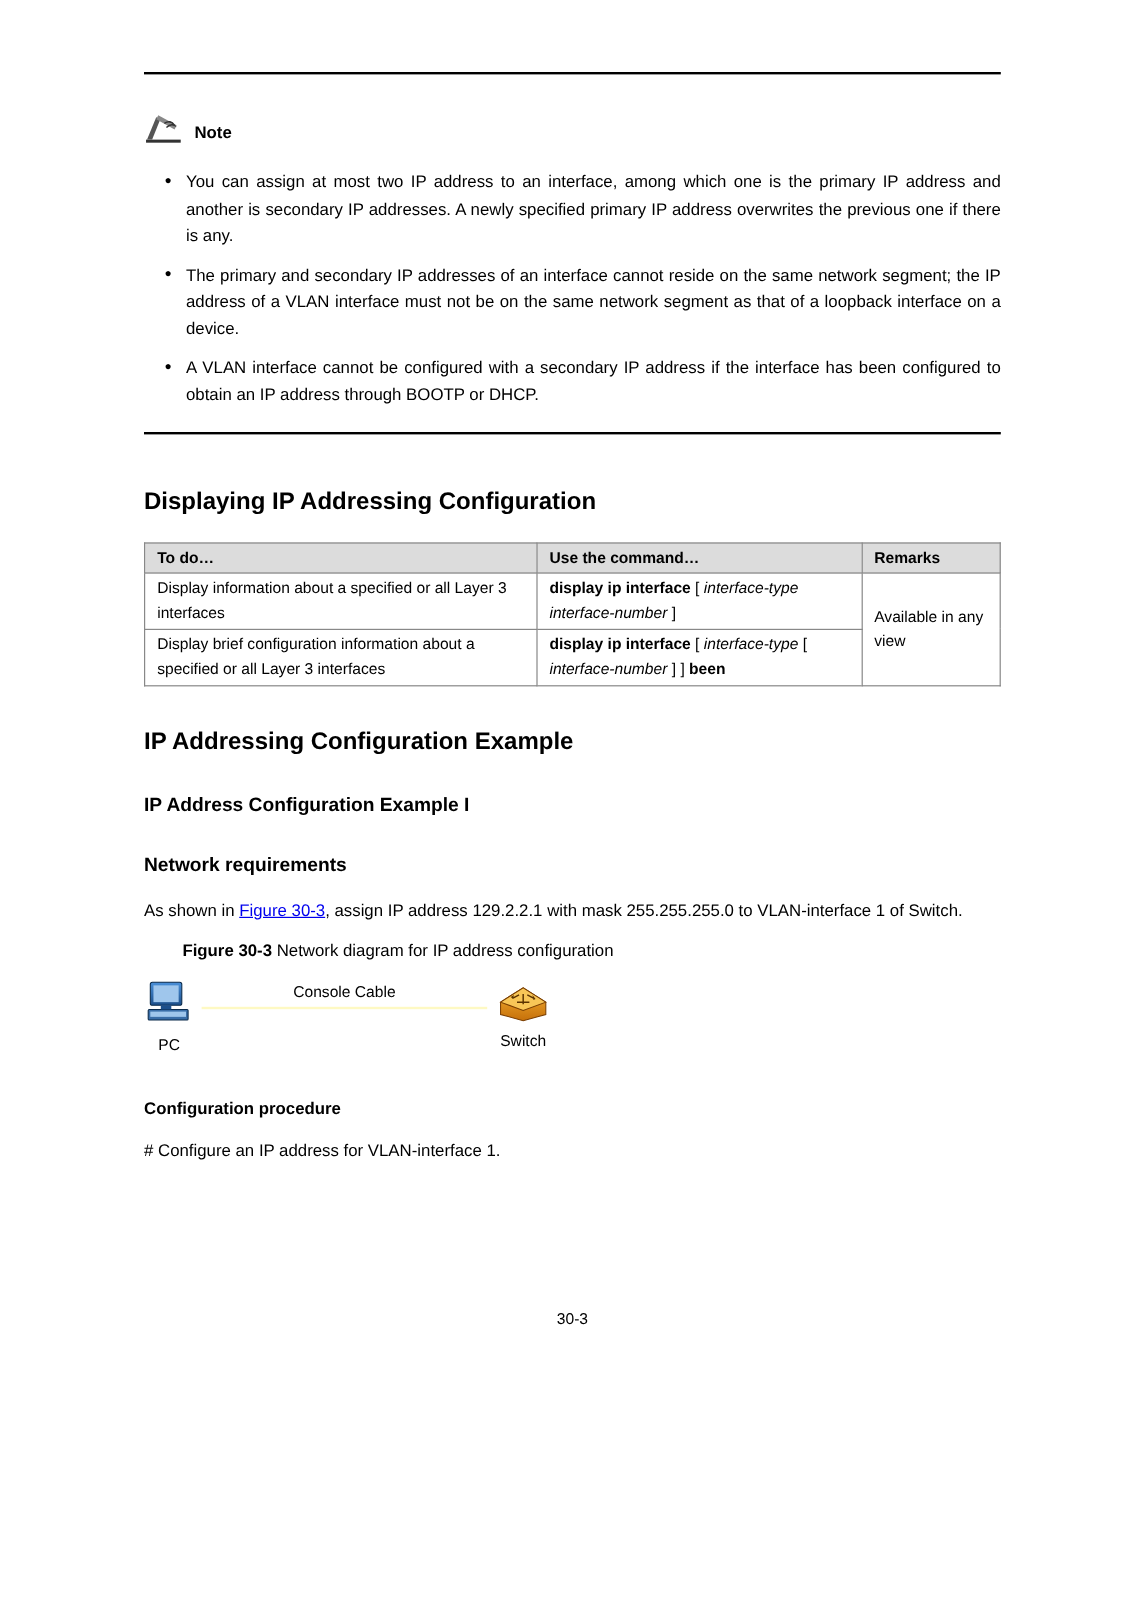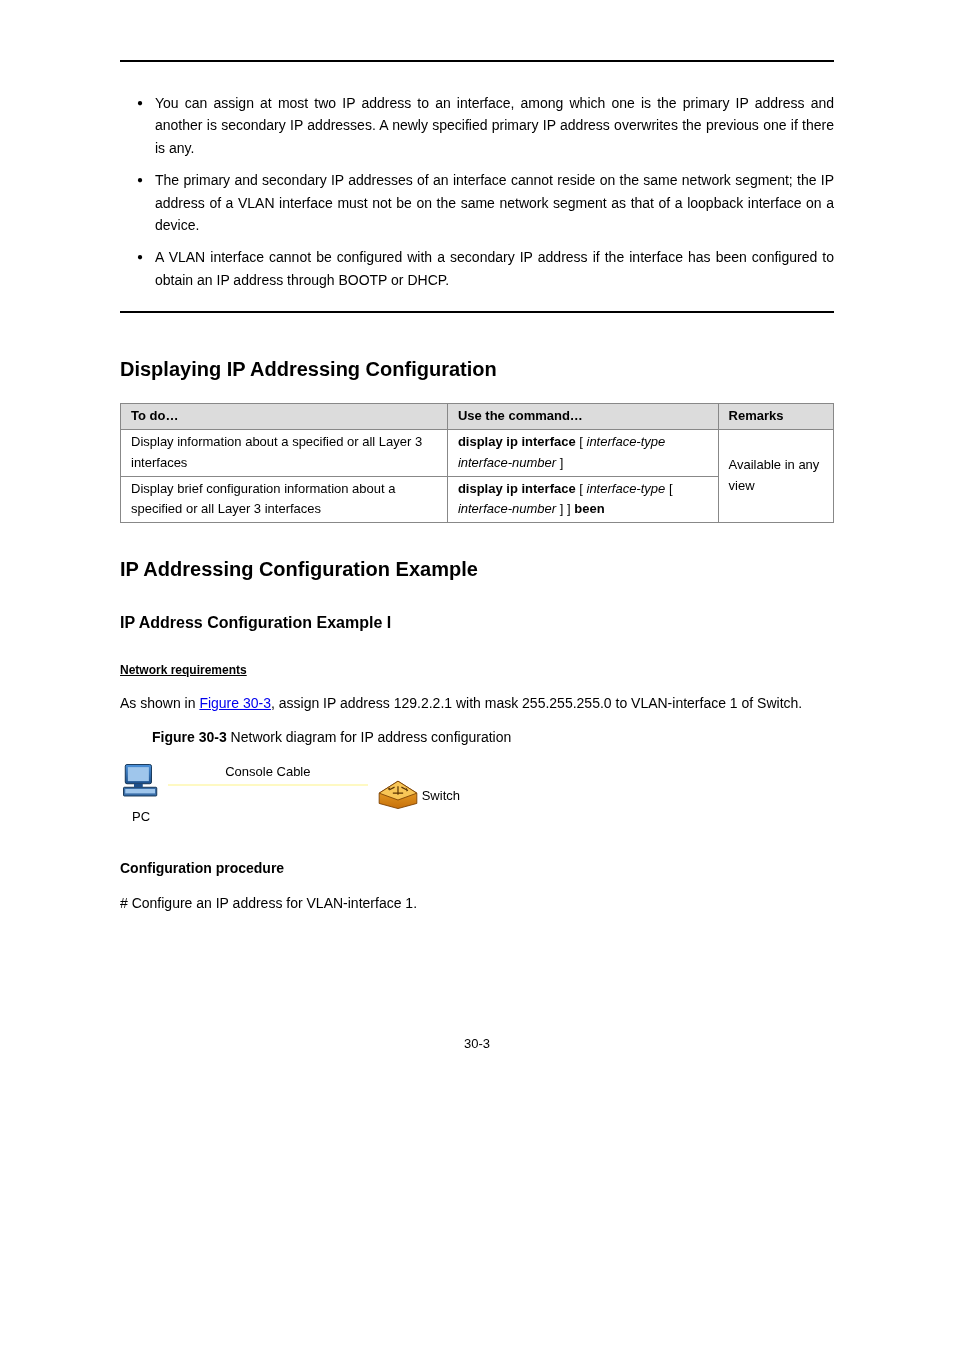--- a/index.html
+++ b/index.html
@@ -32,36 +32,47 @@
     }
     table.config-table th, table.config-table td {
       border: 1px solid #888; padding: 2px 10px; vertical-align: middle; text-align: left;
     }
     table.config-table th { background: #dcdcdc; font-weight: bold; }
     .cmd-mono { font-family: Arial, sans-serif; }
     .figure-caption { font-weight: bold; margin: 12px 0 12px 0; padding-left: 32px; }
     .figure-diagram { display: flex; align-items: center; gap: 0; margin-bottom: 8px; position: relative; width: 340px; }
     .pc-group { display: flex; flex-direction: column; align-items: center; }
     .pc-icon { width: 42px; height: 42px; }
-    .switch-group { display: flex; flex-direction: row; align-items: center; }
+    .switch-group { display: flex; flex-direction: column; align-items: center; }
     .switch-icon { width: 48px; height: 36px; }
     .cable-line {
       flex: 1; height: 2px; background: #fef9c3; position: relative; margin: 0 6px 18px 6px;
       align-self: center;
     }
     .cable-label { position: absolute; top: -22px; left: 50%; transform: translateX(-50%); white-space: nowrap; font-size: 13px; }
     .dev-label { font-size: 13px; margin-top: 4px; }
     .page-num { text-align: center; margin-top: 120px; font-size: 13px; }
   </style>
 </head>
 <body>
 
 <div class="top-rule"></div>
 
 <div class="note-section">
+  <div class="note-header">
+    <span>
+      <svg viewBox="0 0 40 34">
+        <path d="M 3 28 L 12 6 L 16 8 L 8 28 Z" fill="#555"></path>
+        <path d="M 14 4 L 32 14 L 30 18 L 12 8 Z" fill="#888"></path>
+        <rect x="2" y="28" width="34" height="3" fill="#333"></rect>
+        <path d="M 20 12 Q 26 8 30 14 Q 26 12 22 16" fill="none" stroke="#333" stroke-width="1.4"></path>
+      </svg>
+    </span>
+    <span class="note-title">Note</span>
+  </div>
   <ul class="bullet-list">
     <li>You can assign at most two IP address to an interface, among which one is the primary IP address and another is secondary IP addresses. A newly specified primary IP address overwrites the previous one if there is any.</li>
     <li>The primary and secondary IP addresses of an interface cannot reside on the same network segment; the IP address of a VLAN interface must not be on the same network segment as that of a loopback interface on a device.</li>
     <li>A VLAN interface cannot be configured with a secondary IP address if the interface has been configured to obtain an IP address through BOOTP or DHCP.</li>
   </ul>
 </div>
 
 <div class="bottom-rule"></div>
 
 <h2 class="section-heading">Displaying IP Addressing Configuration</h2>
@@ -88,21 +99,21 @@
         <span class="cmd-mono"><b>display ip interface</b> [ <i>interface-type</i> [ <i>interface-number</i> ] ] <b>been</b></span>
       </td>
     </tr>
   </tbody>
 </table>
 
 <h2 class="section-heading">IP Addressing Configuration Example</h2>
 
 <h3 class="sub-heading">IP Address Configuration Example I</h3>
 
-<div class="sub-heading" style="font-size:12px;text-decoration:underline;">Network requirements</div>
+<div class="sub-heading" style="font-size:16px;">Network requirements</div>
 
 <p class="body-text">
   <span>As shown in </span><a class="link">Figure 30-3</a><span>, assign IP address 129.2.2.1 with mask 255.255.255.0 to VLAN-interface 1 of Switch.</span>
 </p>
 
 <div class="figure-caption">
   <span>Figure 30-3</span><span style="font-weight:normal;"> Network diagram for IP address configuration</span>
 </div>
 
 <div class="figure-diagram">

